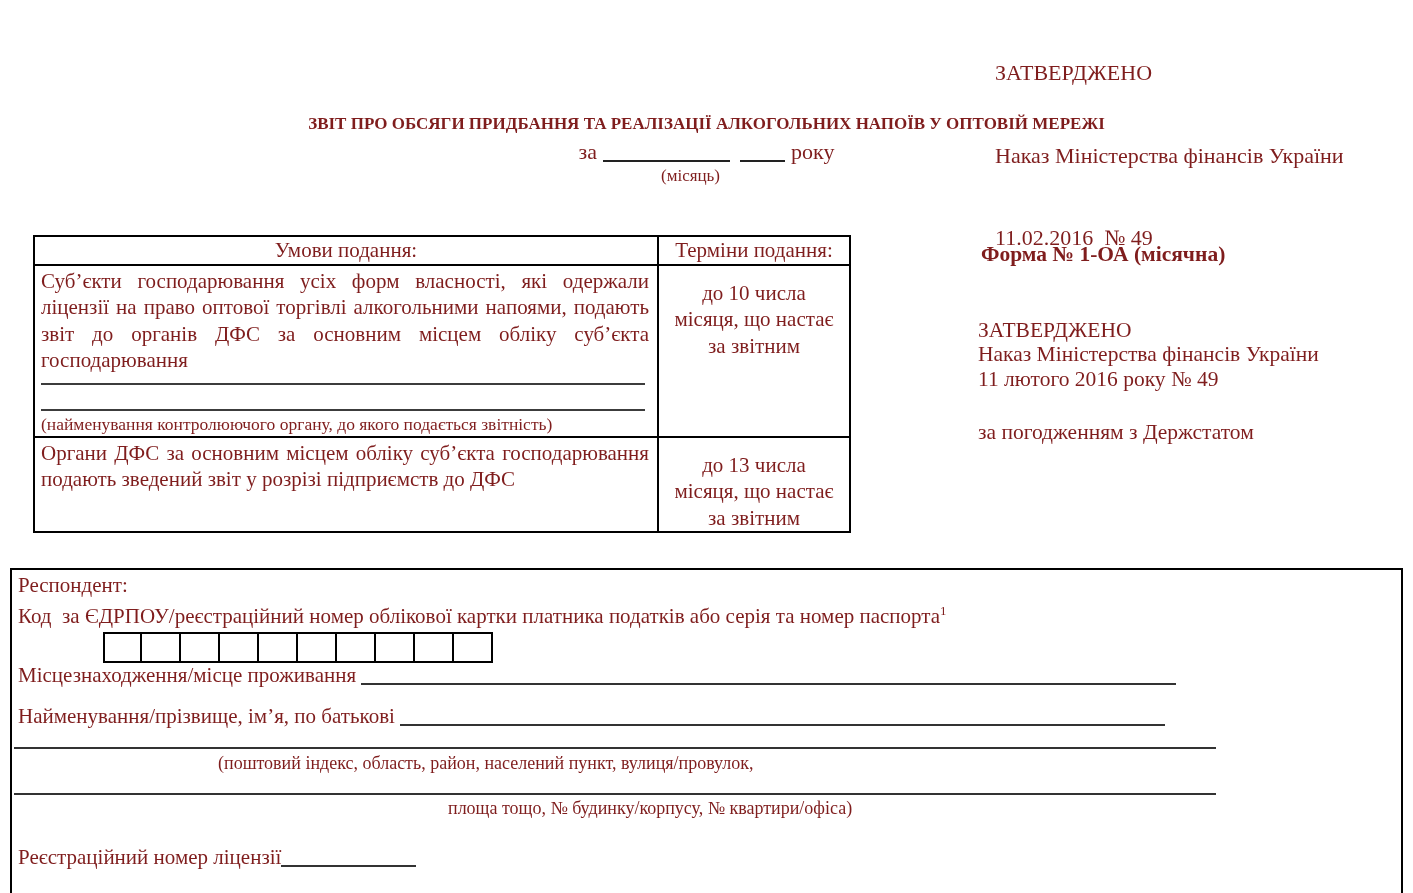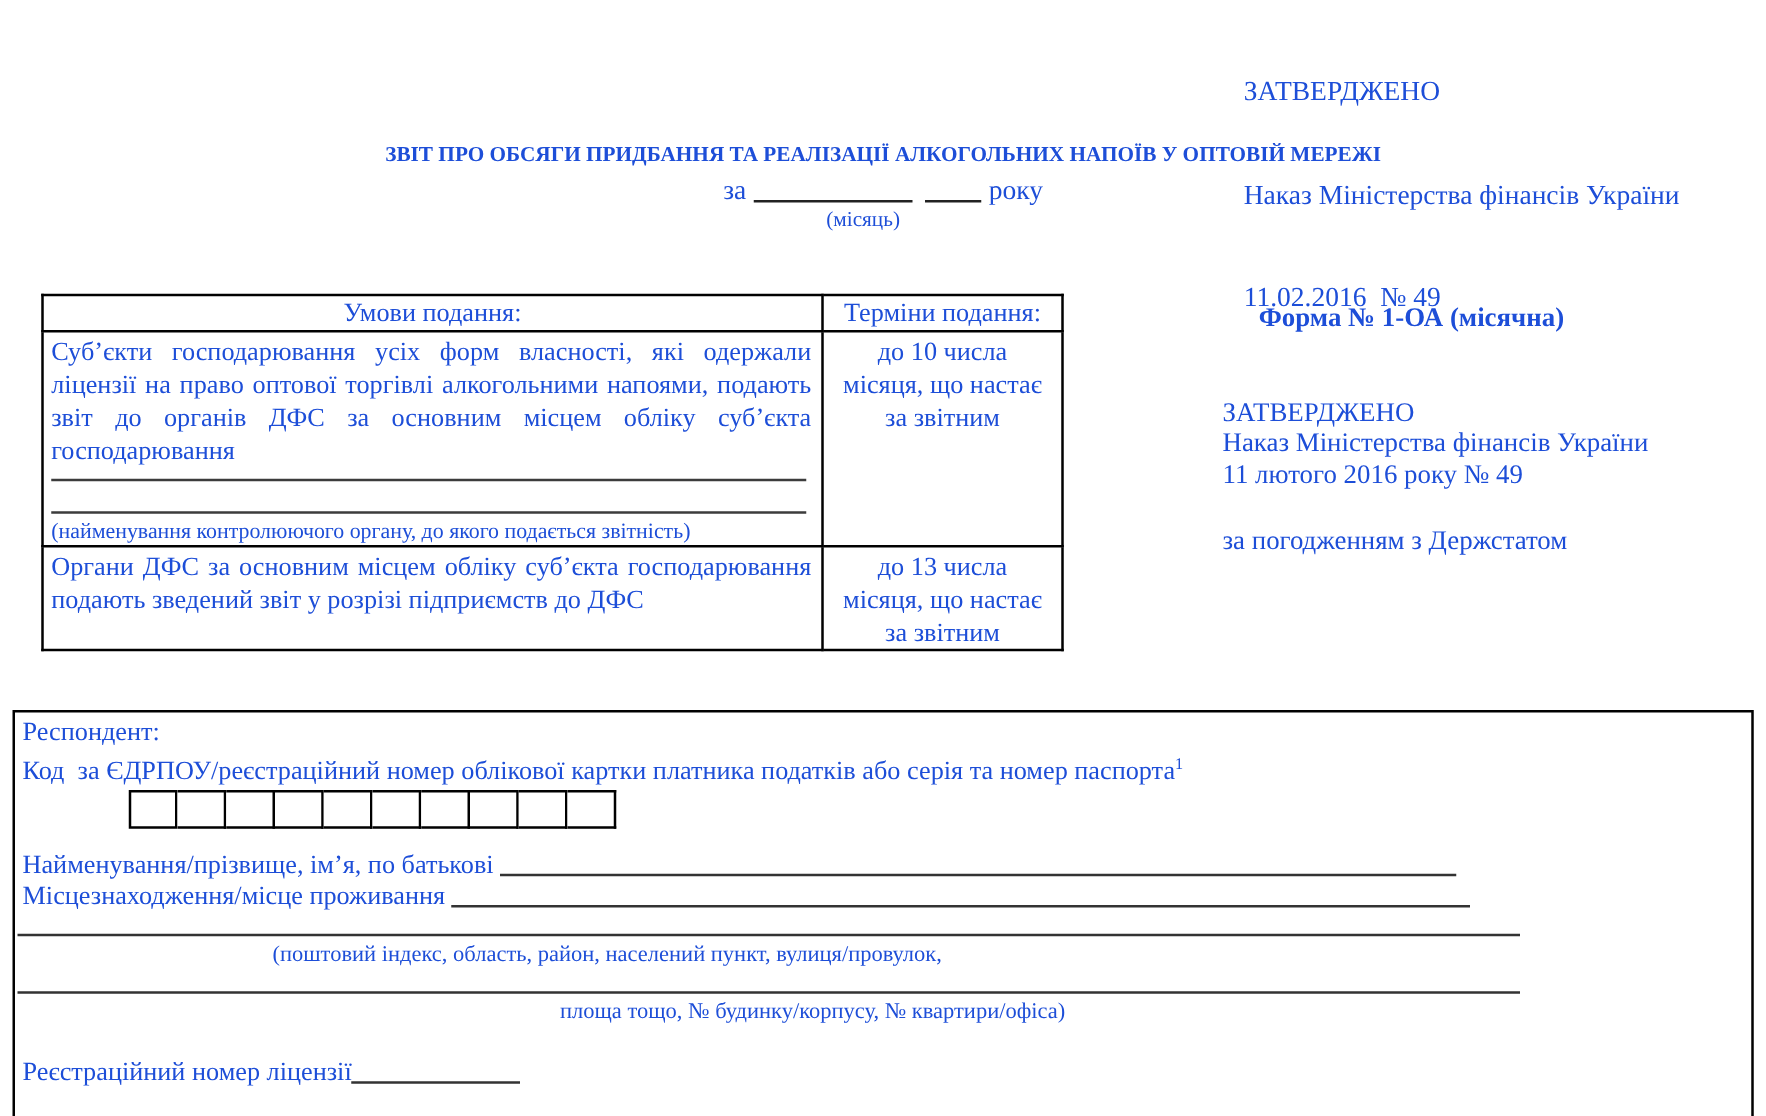--- a/index.html
+++ b/index.html
@@ -1,21 +1,21 @@
 <!DOCTYPE html>
 <html><head>
 <meta charset="utf-8">
 <style>
   * { margin:0; padding:0; box-sizing:border-box; }
   html,body { background:#fff; }
   .page {
     position:relative;
     width:1413px; height:893px;
     background:#ffffff;
-    color:#1d4ed8;
+    color:#7f1d1d;
     font-family:"Liberation Serif","DejaVu Serif",serif;
     overflow:hidden;
   }
   
   .approved-top {
     position:absolute; left:995px; top:4px;
     font-size:22px; line-height:27.5px; white-space:pre-wrap;
   }
   
   .title-block { position:absolute; left:0; top:113px; width:1413px; text-align:center; }
@@ -33,30 +33,30 @@
     width:816px; font-size:21px; line-height:26.5px;
   }
   .conditions-table th, .conditions-table td { border:2px solid #000; }
   .conditions-table th {
     font-weight:normal; text-align:center; height:27px; padding:0;
   }
   .cond-cell { vertical-align:top; text-align:justify; padding:2px 8px 2px 6px; }
   .cond-cell.tall { height:164px; }
   .cond-cell.short { height:78px; }
   .term-cell {
-    vertical-align:top; text-align:center; padding-top:2px;
+    vertical-align:top; text-align:center; padding-top:14px;
     white-space:pre-line;
   }
   .rule-line { height:0; border-bottom:2px solid #3c3c3c; width:604px; }
   .rule-1 { margin-top:9px; }
   .rule-2 { margin-top:24px; }
   .cond-note { font-size:17.5px; margin-top:3px; text-align:left; line-height:20px; }
   
   .form-block { position:absolute; left:978px; top:242px; font-size:21.5px; line-height:24.5px; }
-  .form-number { font-weight:bold; margin-left:29px; }
+  .form-number { font-weight:bold; margin-left:3px; }
   .approved-group { margin-top:51px; }
   .agreement { margin-top:29px; }
   
   .respondent-box {
     position:absolute; left:10px; top:568px;
     width:1393px; height:333px;
     border:2px solid #000;
     padding:3px 8px 0 6px;
     font-size:21px; line-height:25px;
   }
@@ -144,22 +144,22 @@
         <div class="code-cell"></div>
         <div class="code-cell"></div>
         <div class="code-cell"></div>
         <div class="code-cell"></div>
         <div class="code-cell"></div>
         <div class="code-cell"></div>
         <div class="code-cell"></div>
         <div class="code-cell"></div>
         <div class="code-cell"></div>
       </div>
+    <div class="fill-row"><span>Місцезнаходження/місце проживання</span><span class="fill-line loc-line"></span></div>
     <div class="fill-row name-row"><span>Найменування/прізвище, ім’я, по батькові</span><span class="fill-line name-line"></span></div>
-    <div class="fill-row"><span>Місцезнаходження/місце проживання</span><span class="fill-line loc-line"></span></div>
     <div class="full-line full-line-1"></div>
     <div class="addr-note addr-note-1">(поштовий індекс, область, район, населений пункт, вулиця/провулок,</div>
     <div class="full-line full-line-2"></div>
     <div class="addr-note addr-note-2">площа тощо, № будинку/корпусу, № квартири/офіса)</div>
     <div class="fill-row license-row"><span>Реєстраційний номер ліцензії</span><span class="fill-line license-line"></span></div>
   </div>
 
 </div>
 
 </body></html>

